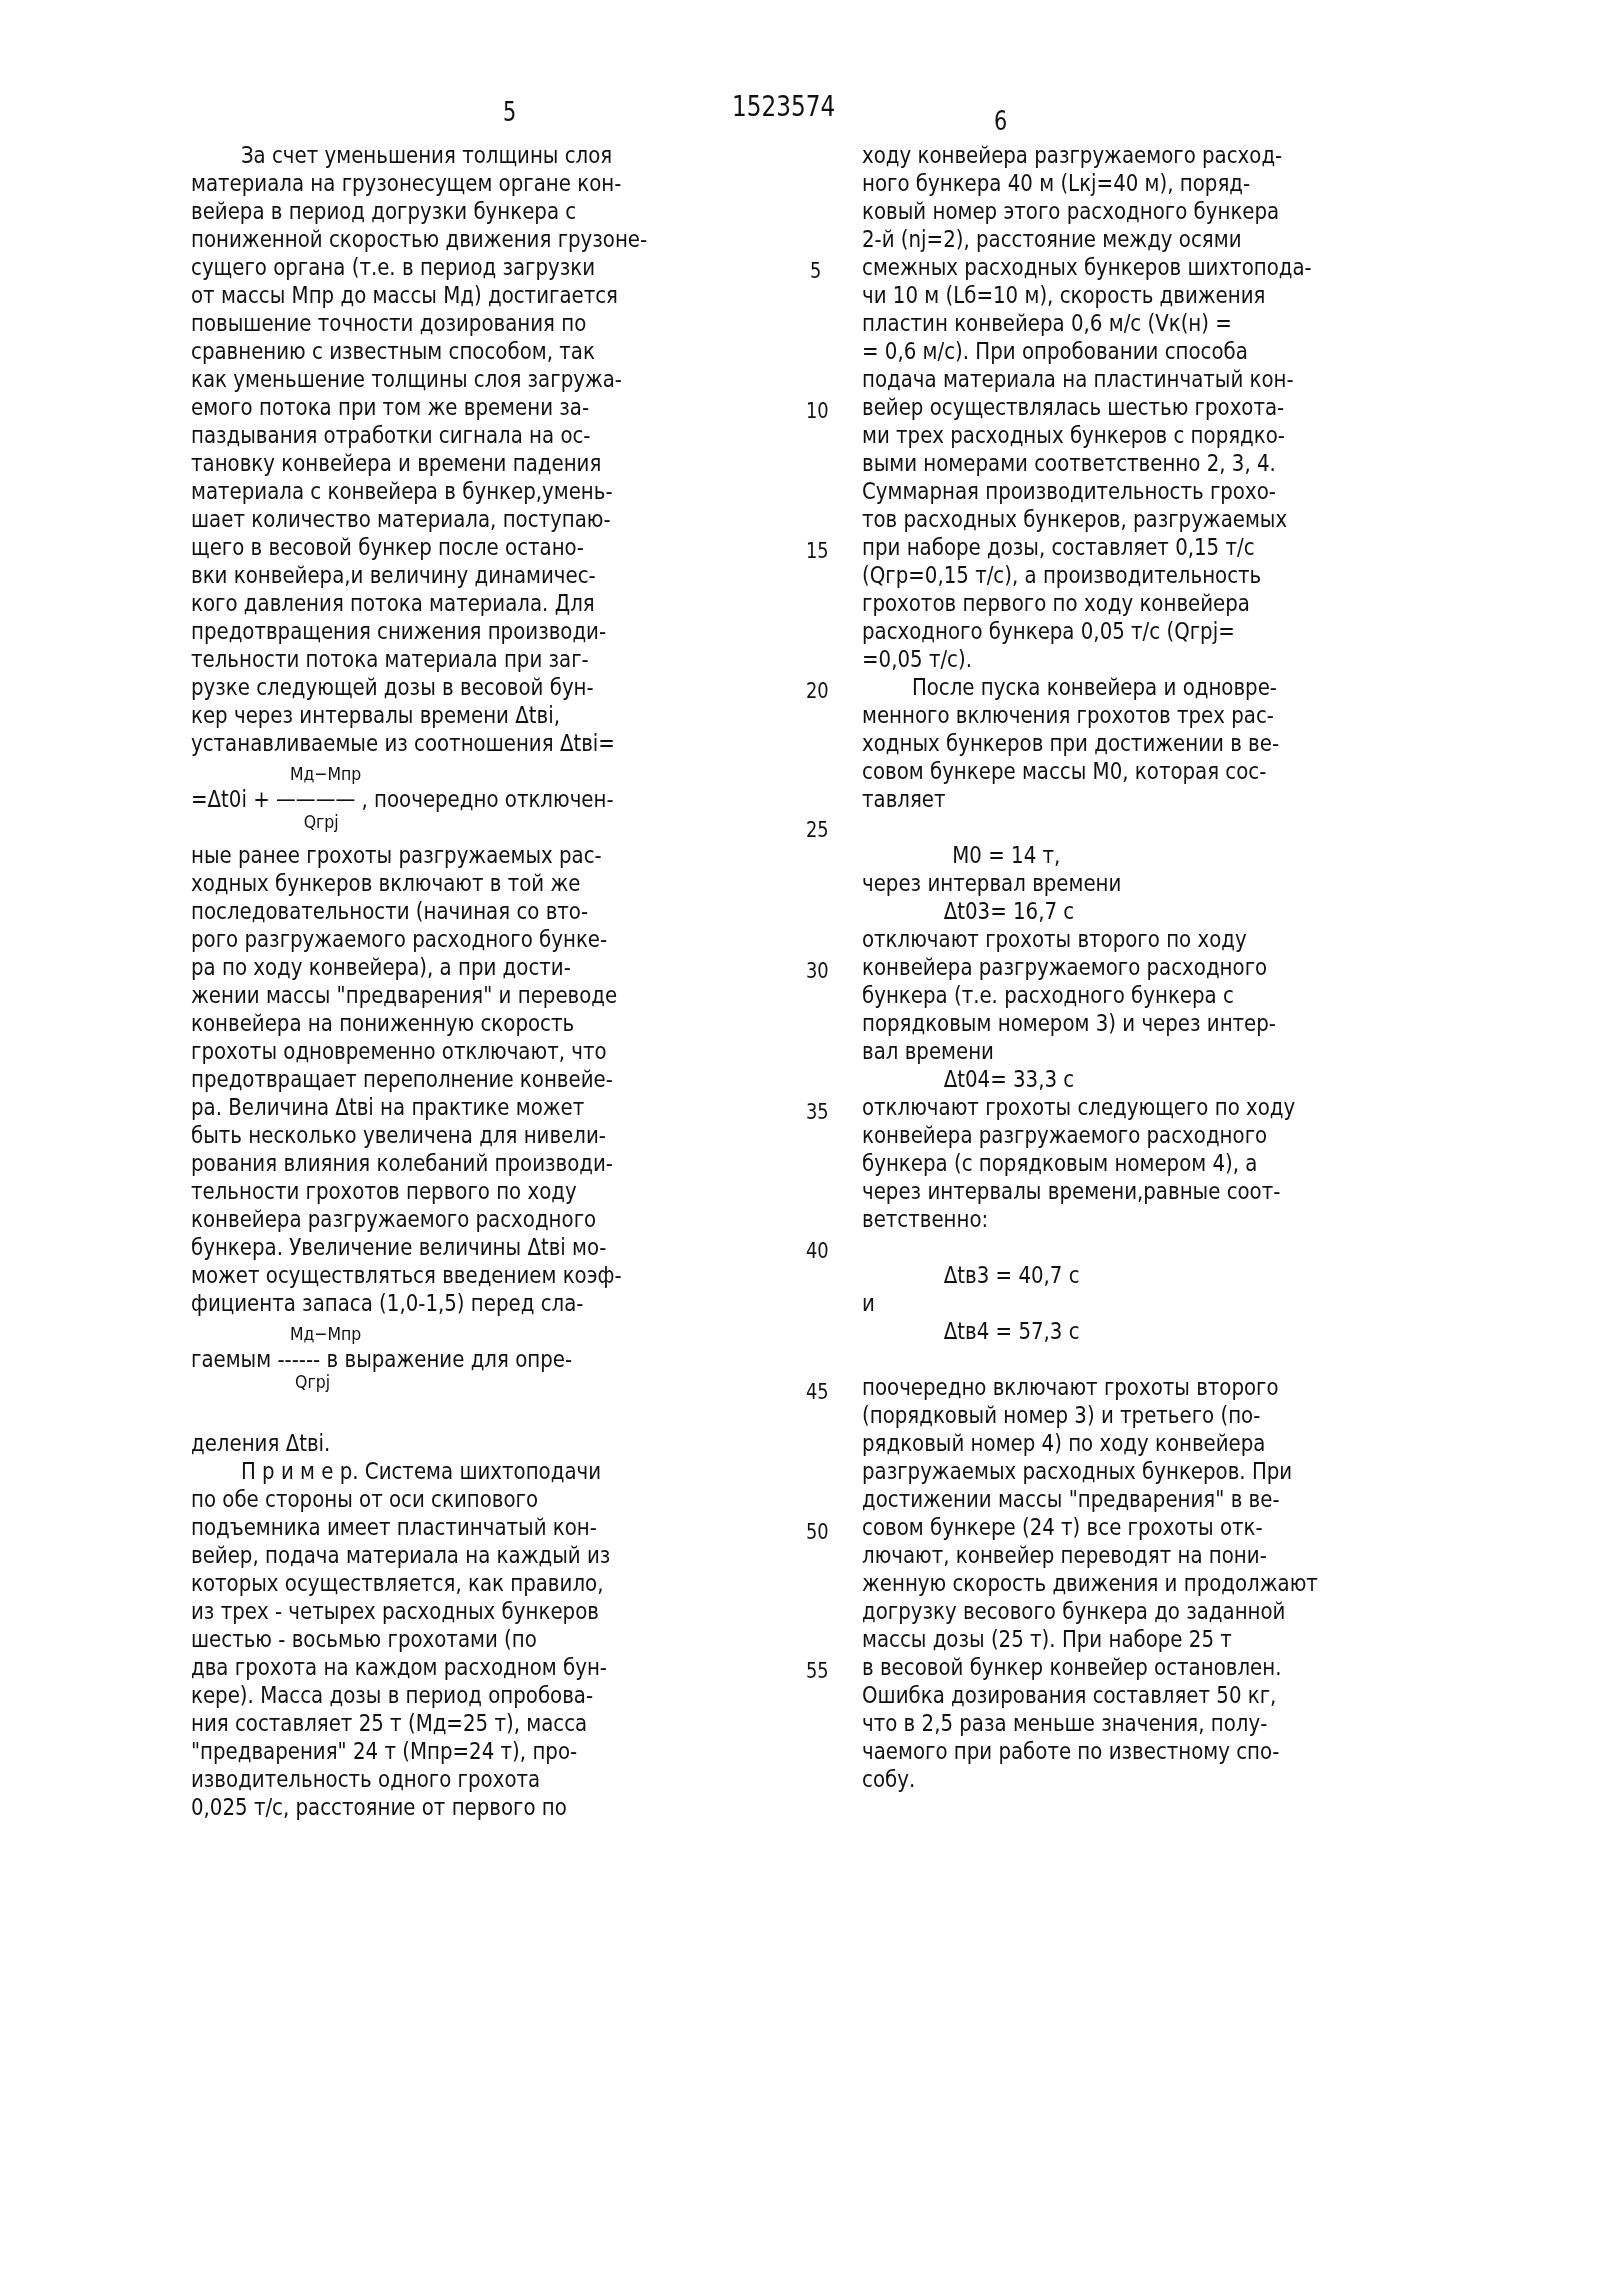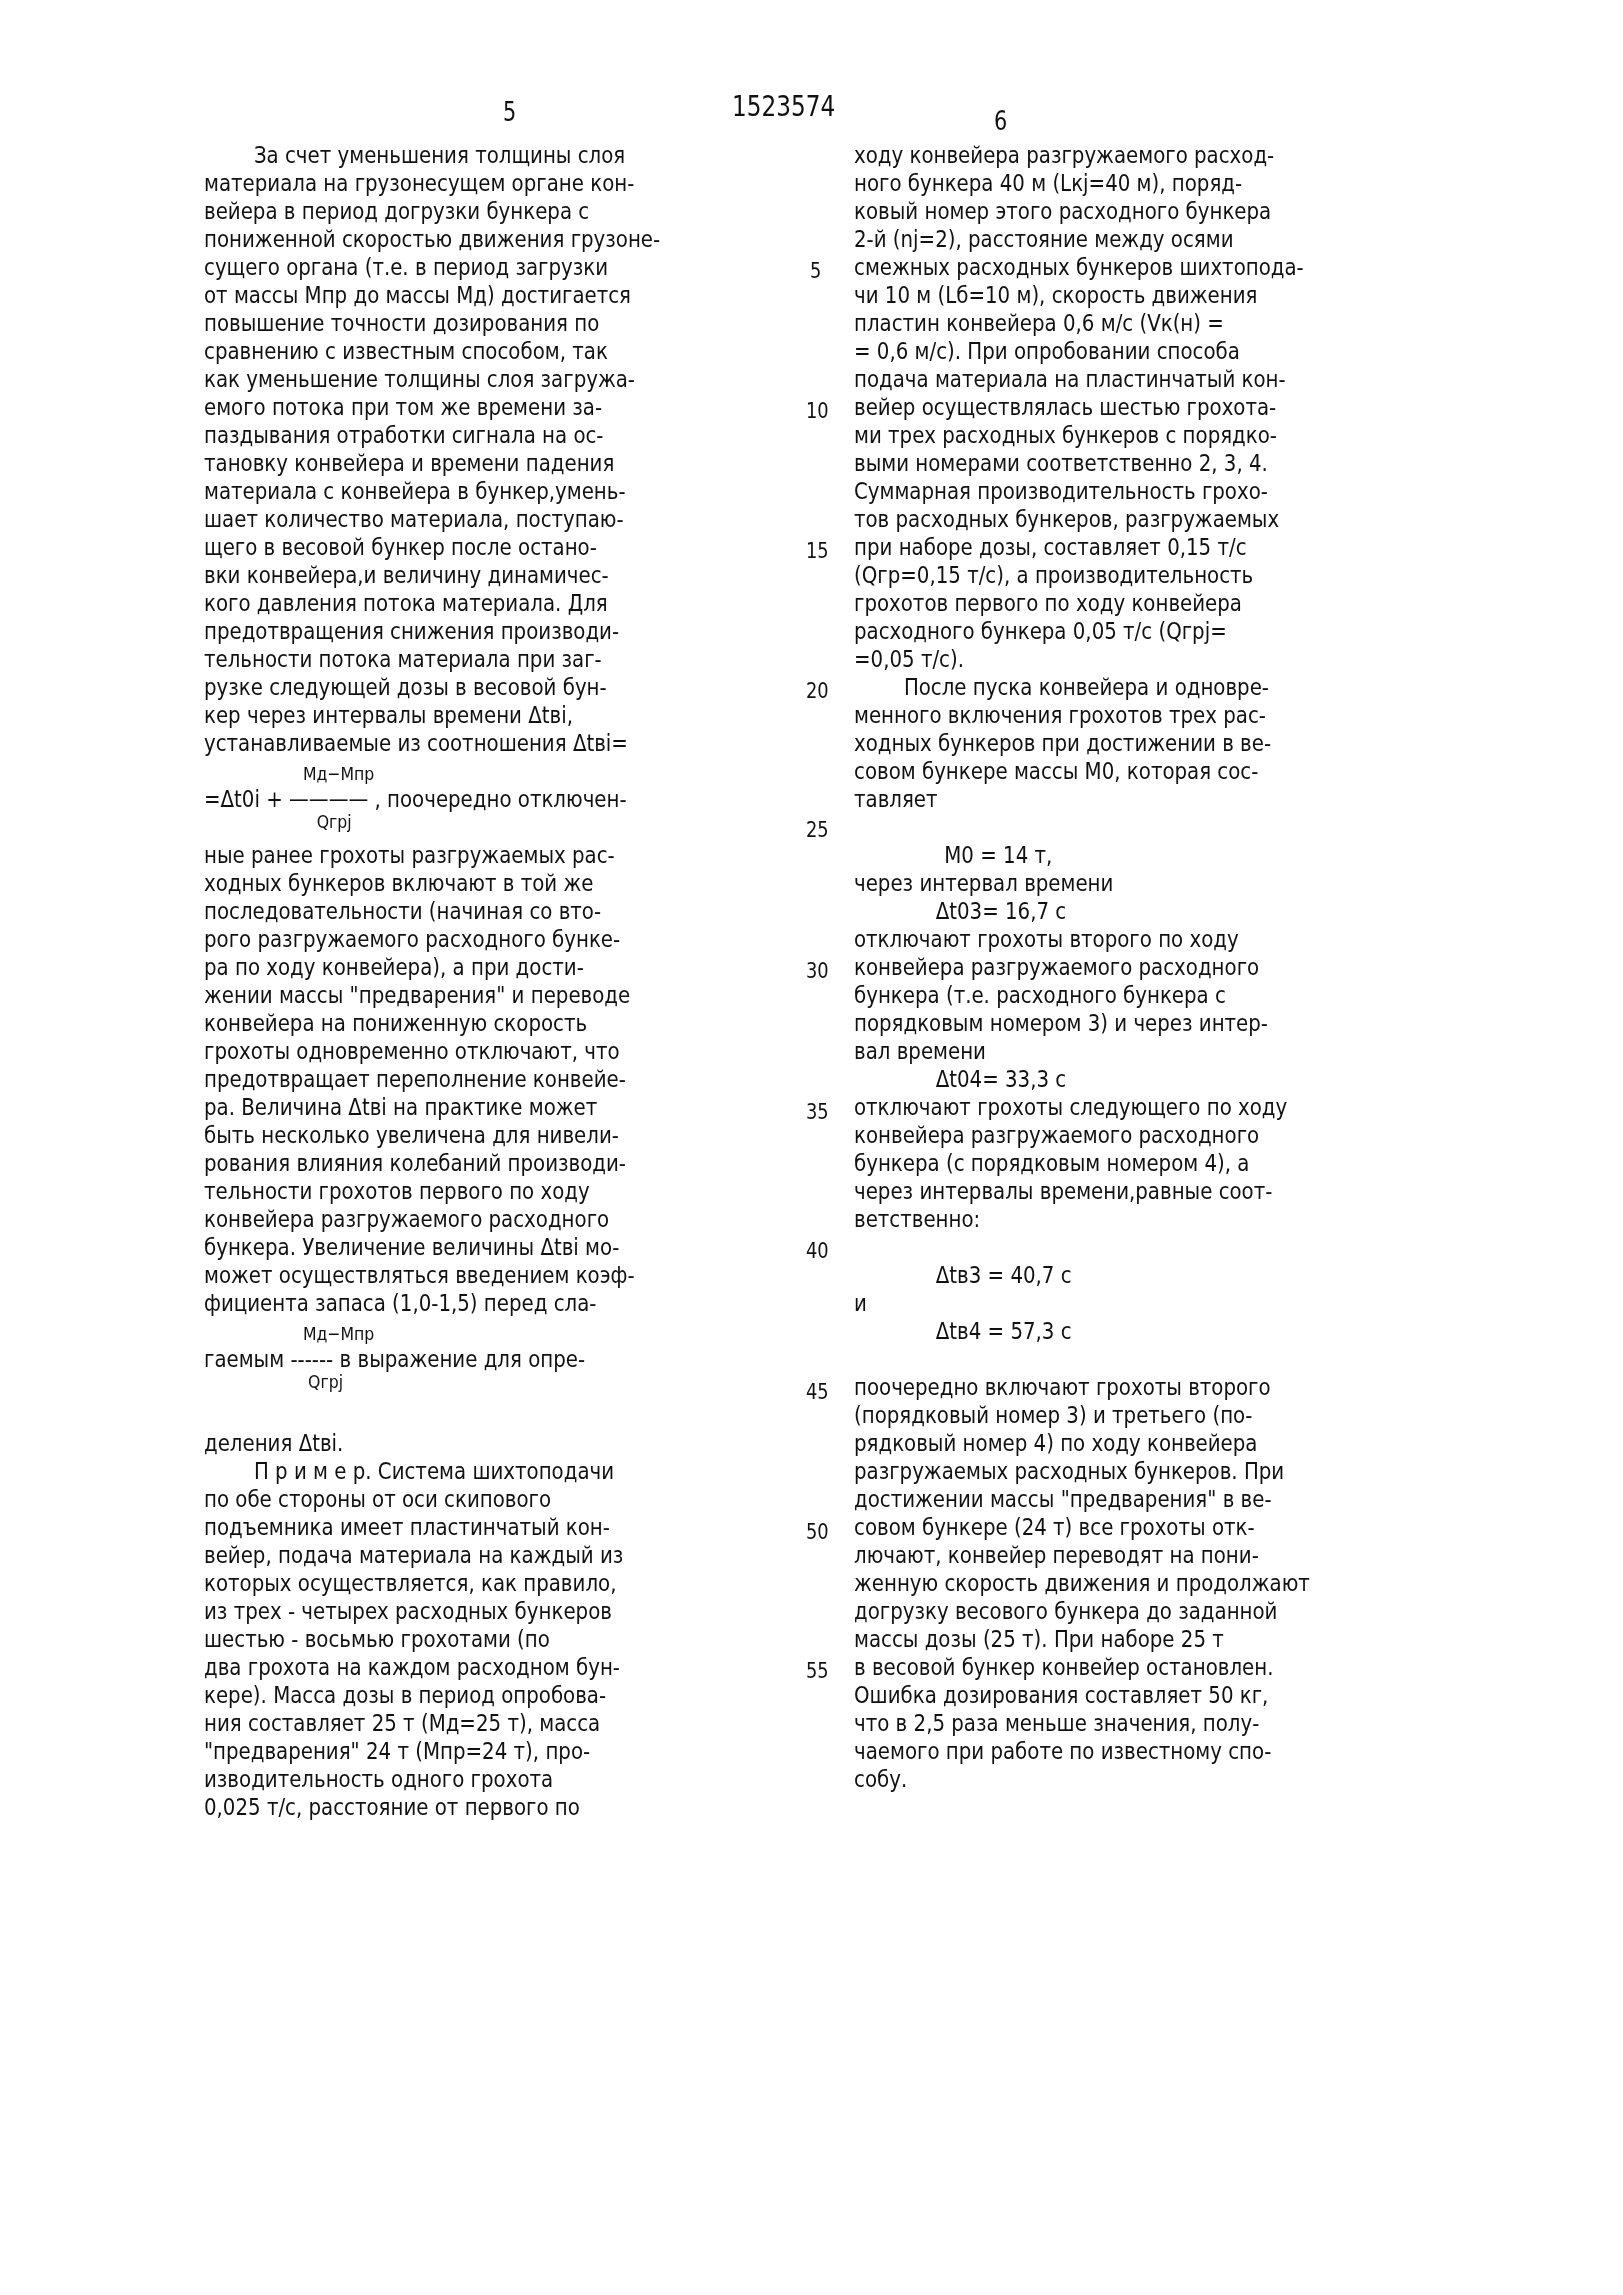--- a/index.html
+++ b/index.html
@@ -1,21 +1,21 @@
 <!DOCTYPE html>
 <html style="font-size:10.5px"><head>
 <meta charset="utf-8">
 <style>
   html, body { margin: 0; padding: 0; background: #ffffff; }
   body { width: 1623px; height: 2295px; position: relative; overflow: hidden; color: #111; }
   .page { position: absolute; left: 0; top: 0; width: 1623px; height: 2295px; background: #fff; }
   .hdr { position: absolute; font-family: "DejaVu Sans", sans-serif; font-size: 26px; color: #111; transform: scaleX(0.8); transform-origin: left top; }
-  .col { position: absolute; top: 141px; margin-left: 13px; }
+  .col { position: absolute; top: 141px; }
   .col.left { left: 191px; width: 615px; }
-  .col.right { left: 841px; width: 609px; }
+  .col.right { left: 862px; width: 609px; }
   .ln {
     height: 28px; line-height: 28px; white-space: nowrap;
     font-family: "DejaVu Sans", sans-serif; font-size: 23px; color: #111;
     transform: scaleX(0.86); transform-origin: left center;
   }
   .ln.indent { padding-left: 58px; }
   .ln.eq { padding-left: 79px; }
   .ln.blank { }
   .frac-top { height: 28px; line-height: 34px; font-family: "DejaVu Sans", sans-serif; font-size: 18.3px; color: #111; white-space: nowrap; transform: scaleX(0.86); transform-origin: left center; }
   .frac-bot { height: 28px; line-height: 18.3px; font-family: "DejaVu Sans", sans-serif; font-size: 18.3px; color: #111; white-space: nowrap; transform: scaleX(0.86); transform-origin: left center; }

